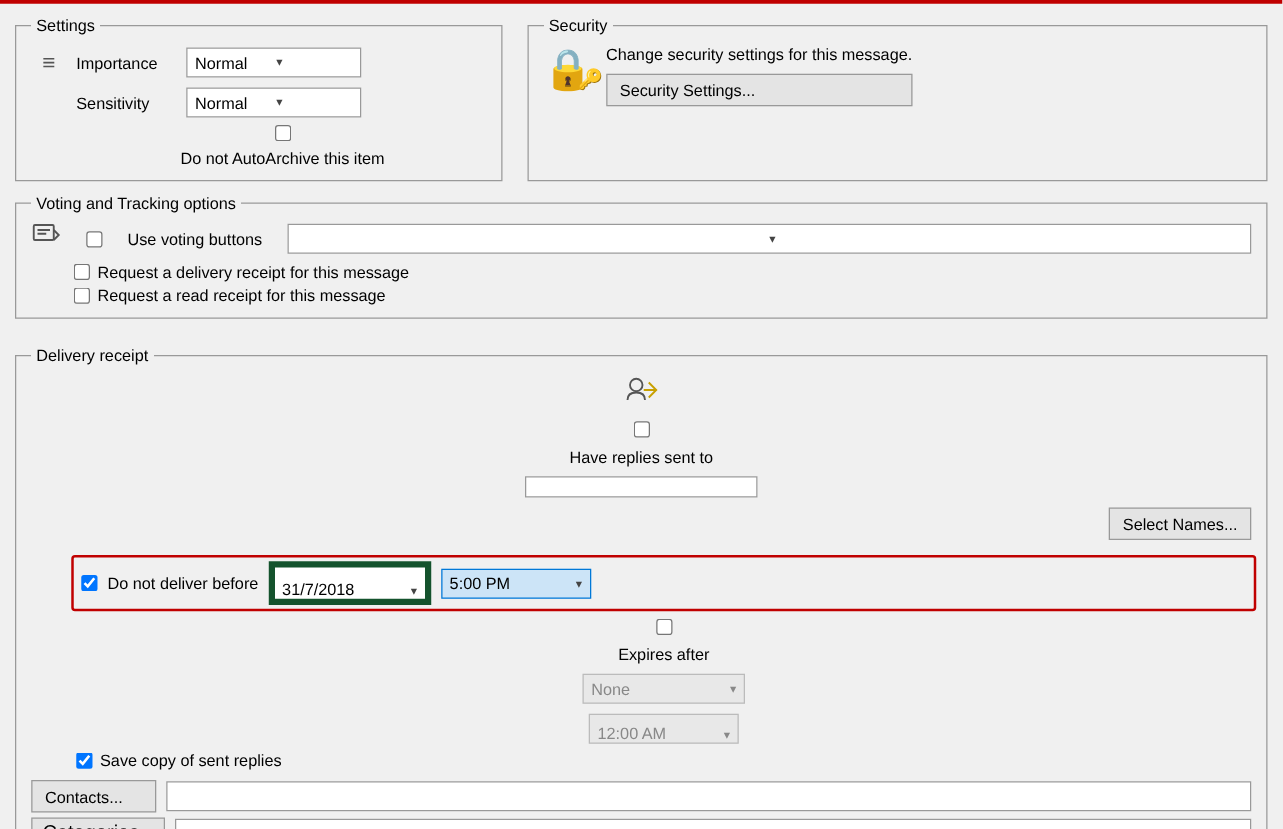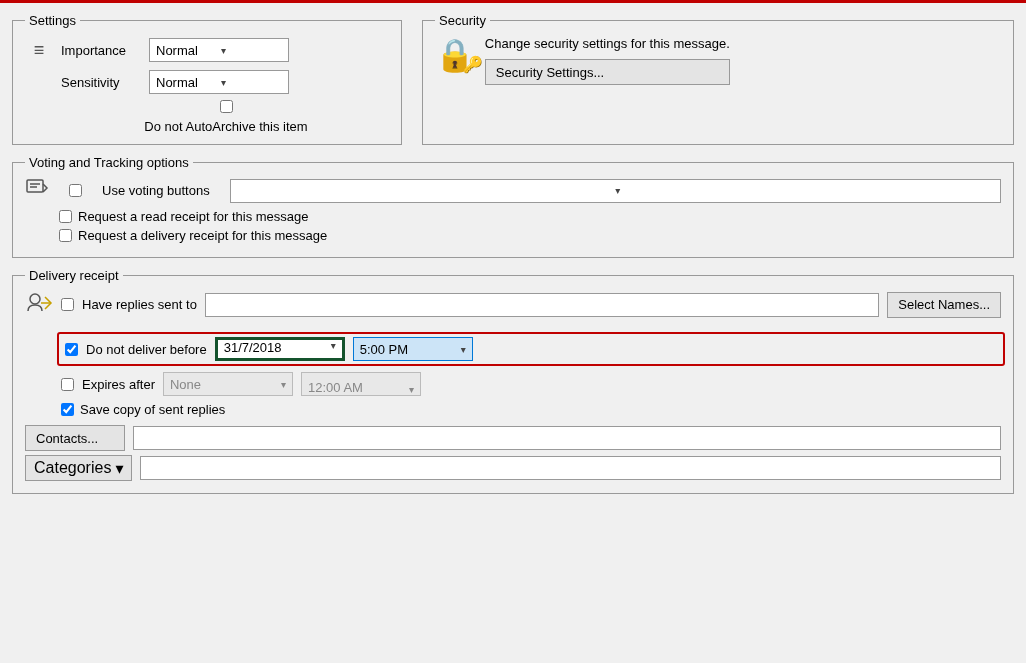--- a/index.html
+++ b/index.html
@@ -127,21 +127,21 @@
       background: #e4e4e4;
       padding: 4px 10px;
       font-size: 13px;
       cursor: pointer;
       height: 26px;
       display: inline-flex;
       align-items: center;
     }
 
     .voting-section {
-      margin-bottom: 10px;
+      margin-bottom: 22px;
     }
 
     .voting-fieldset {
       border: 1px solid #999;
       padding: 6px 12px 10px 12px;
       position: relative;
       background: #f0f0f0;
     }
 
     .voting-fieldset legend {
@@ -183,38 +183,39 @@
     .delivery-fieldset legend {
       font-size: 13px;
       padding: 0 4px;
     }
 
     .delivery-row {
       display: flex;
       align-items: center;
       gap: 8px;
       margin-bottom: 6px;
+      flex-direction: column;
     }
 
     .highlighted-row {
       border: 2px solid #c00000;
       border-radius: 3px;
       padding: 3px 6px;
       margin: 4px -4px;
       display: flex;
       align-items: center;
       gap: 8px;
     }
 
     .date-dropdown {
       display: flex;
-      align-items: flex-start;
-      border: 3px solid #14532d;
+      align-items: flex-end;
+      border: 5px solid #14532d;
       background: white;
-      height: 24px;
+      height: 35px;
       min-width: 130px;
       padding: 0 6px;
       cursor: pointer;
       font-size: 13px;
     }
 
     .time-dropdown {
       display: flex;
       align-items: center;
       border: 1px solid #0078d7;
@@ -385,28 +386,28 @@
           </svg>
         </span>
         <input type="checkbox" style="">
         <span>Use voting buttons</span>
         <div class="select-dropdown text-input-full" style="flex:1;">
           <span></span>
           <span class="select-arrow" style="margin-left: auto;">▾</span>
         </div>
       </div>
 
+      <div class="checkbox-row" style="padding-left: 32px; margin-bottom: 4px;">
+        <input type="checkbox" style="">
+        <span>Request a delivery receipt for this message</span>
+      </div>
+
       <div class="checkbox-row" style="padding-left: 32px;">
         <input type="checkbox" style="">
         <span>Request a read receipt for this message</span>
-      </div>
-
-      <div class="checkbox-row" style="padding-left: 32px; margin-bottom: 4px;">
-        <input type="checkbox" style="">
-        <span>Request a delivery receipt for this message</span>
       </div>
     </fieldset>
   </div>
 
   <fieldset class="delivery-fieldset">
     <legend>Delivery receipt</legend>
 
     <div class="delivery-row">
       <span>
         <svg width="28" height="28" viewBox="0 0 28 28" fill="none">

